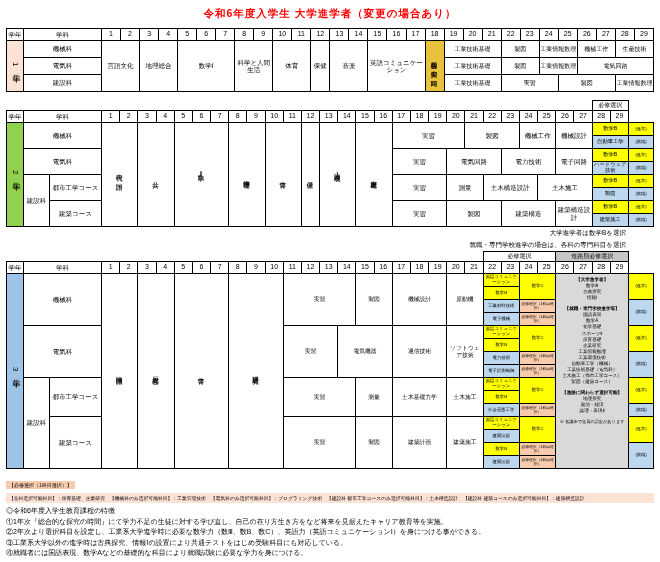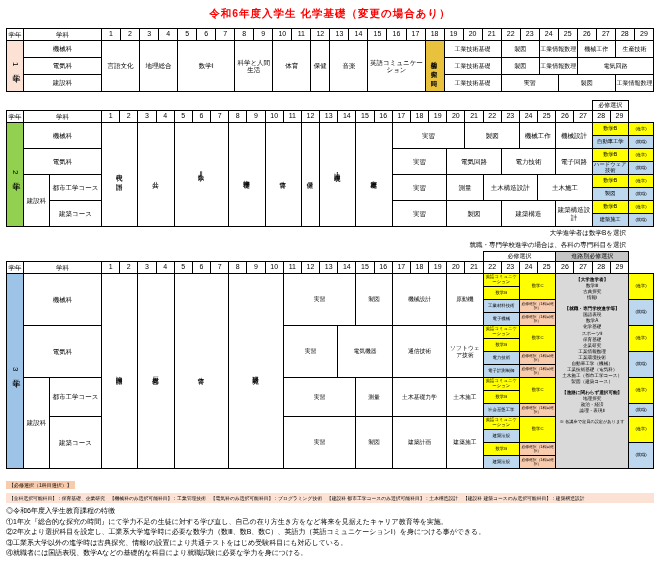--- a/index.html
+++ b/index.html
@@ -31,21 +31,21 @@
   .lboxwrap{margin:4px 0 2px 0;}
   .lbox{display:inline-block;background:#f8cbad;font-size:5px;padding:1px 3px;}
   .lline{background:#fbe2d5;font-size:4.8px;padding:2px 3px;white-space:nowrap;overflow:hidden;margin-bottom:3px;}
   .notes{font-size:7px;line-height:1.5;margin-top:2px;}
   #t1{margin-bottom:8px;} #t2{margin-top:2px;}
 </style>
 </head>
 <body>
 
 <div class="page">
-  <div class="title">令和6年度入学生 化学基礎（変更の場合あり）</div>
+  <div class="title">令和6年度入学生 大学進学者（変更の場合あり）</div>
   <div id="t1">
       <table class="ct t1">
         <colgroup>
           <col style="width: 17px;">
           <col style="width: 26px;">
           <col style="width: 52px;">
           <col>
           <col>
           <col>
           <col>

